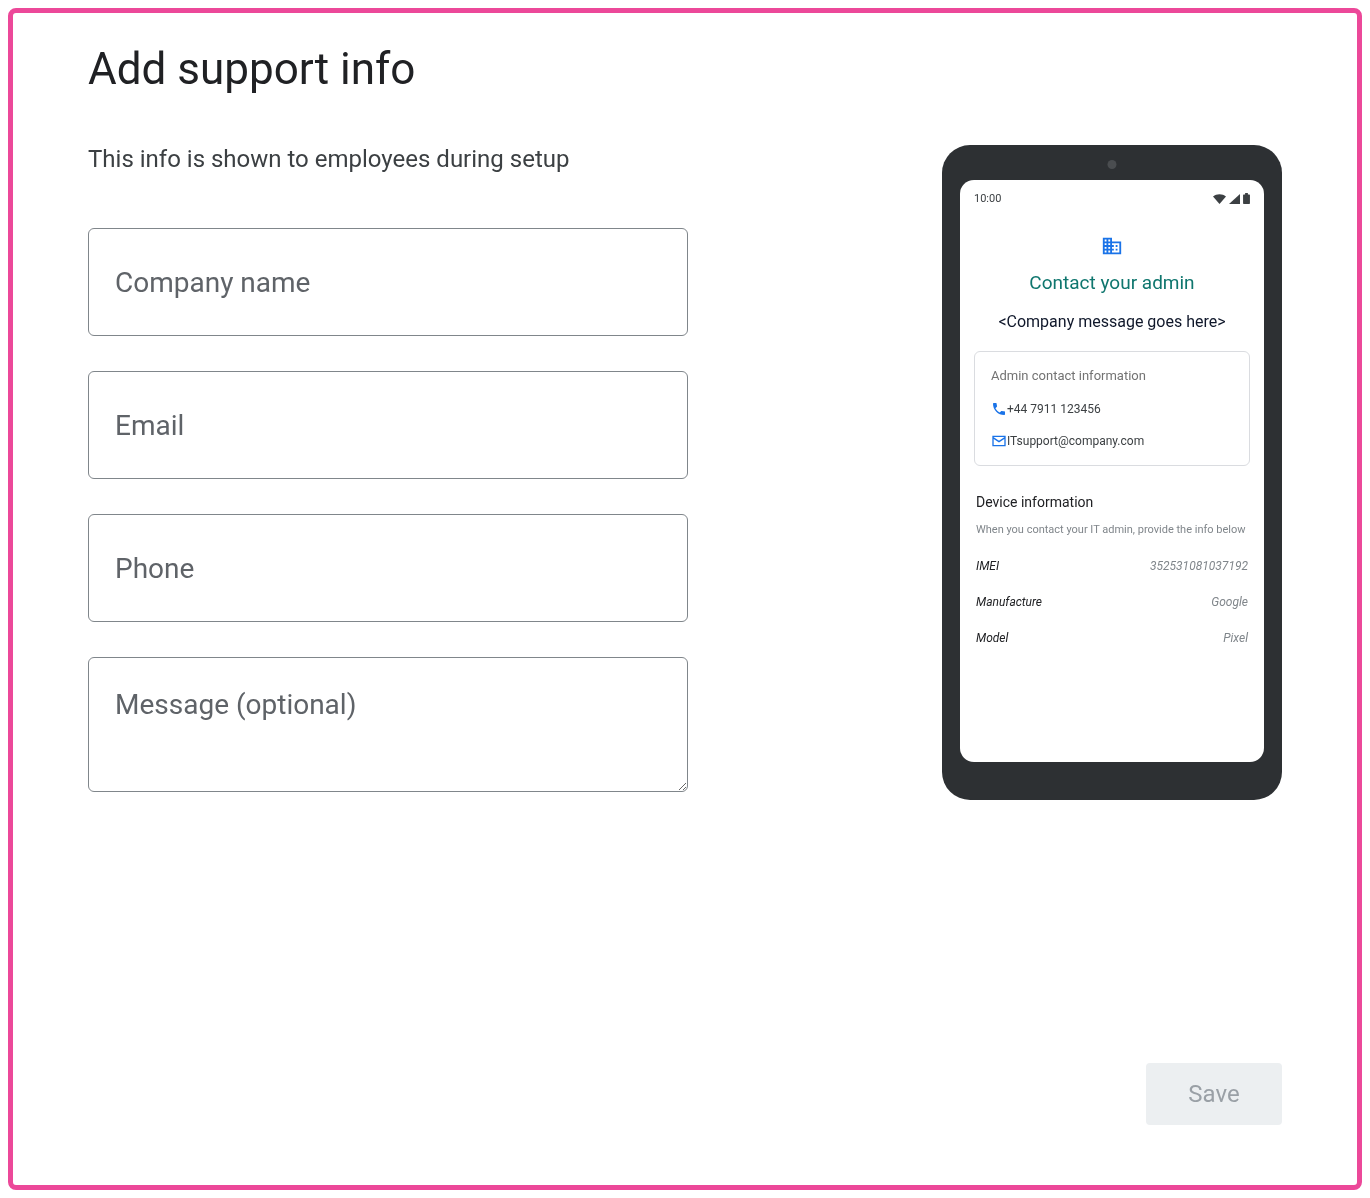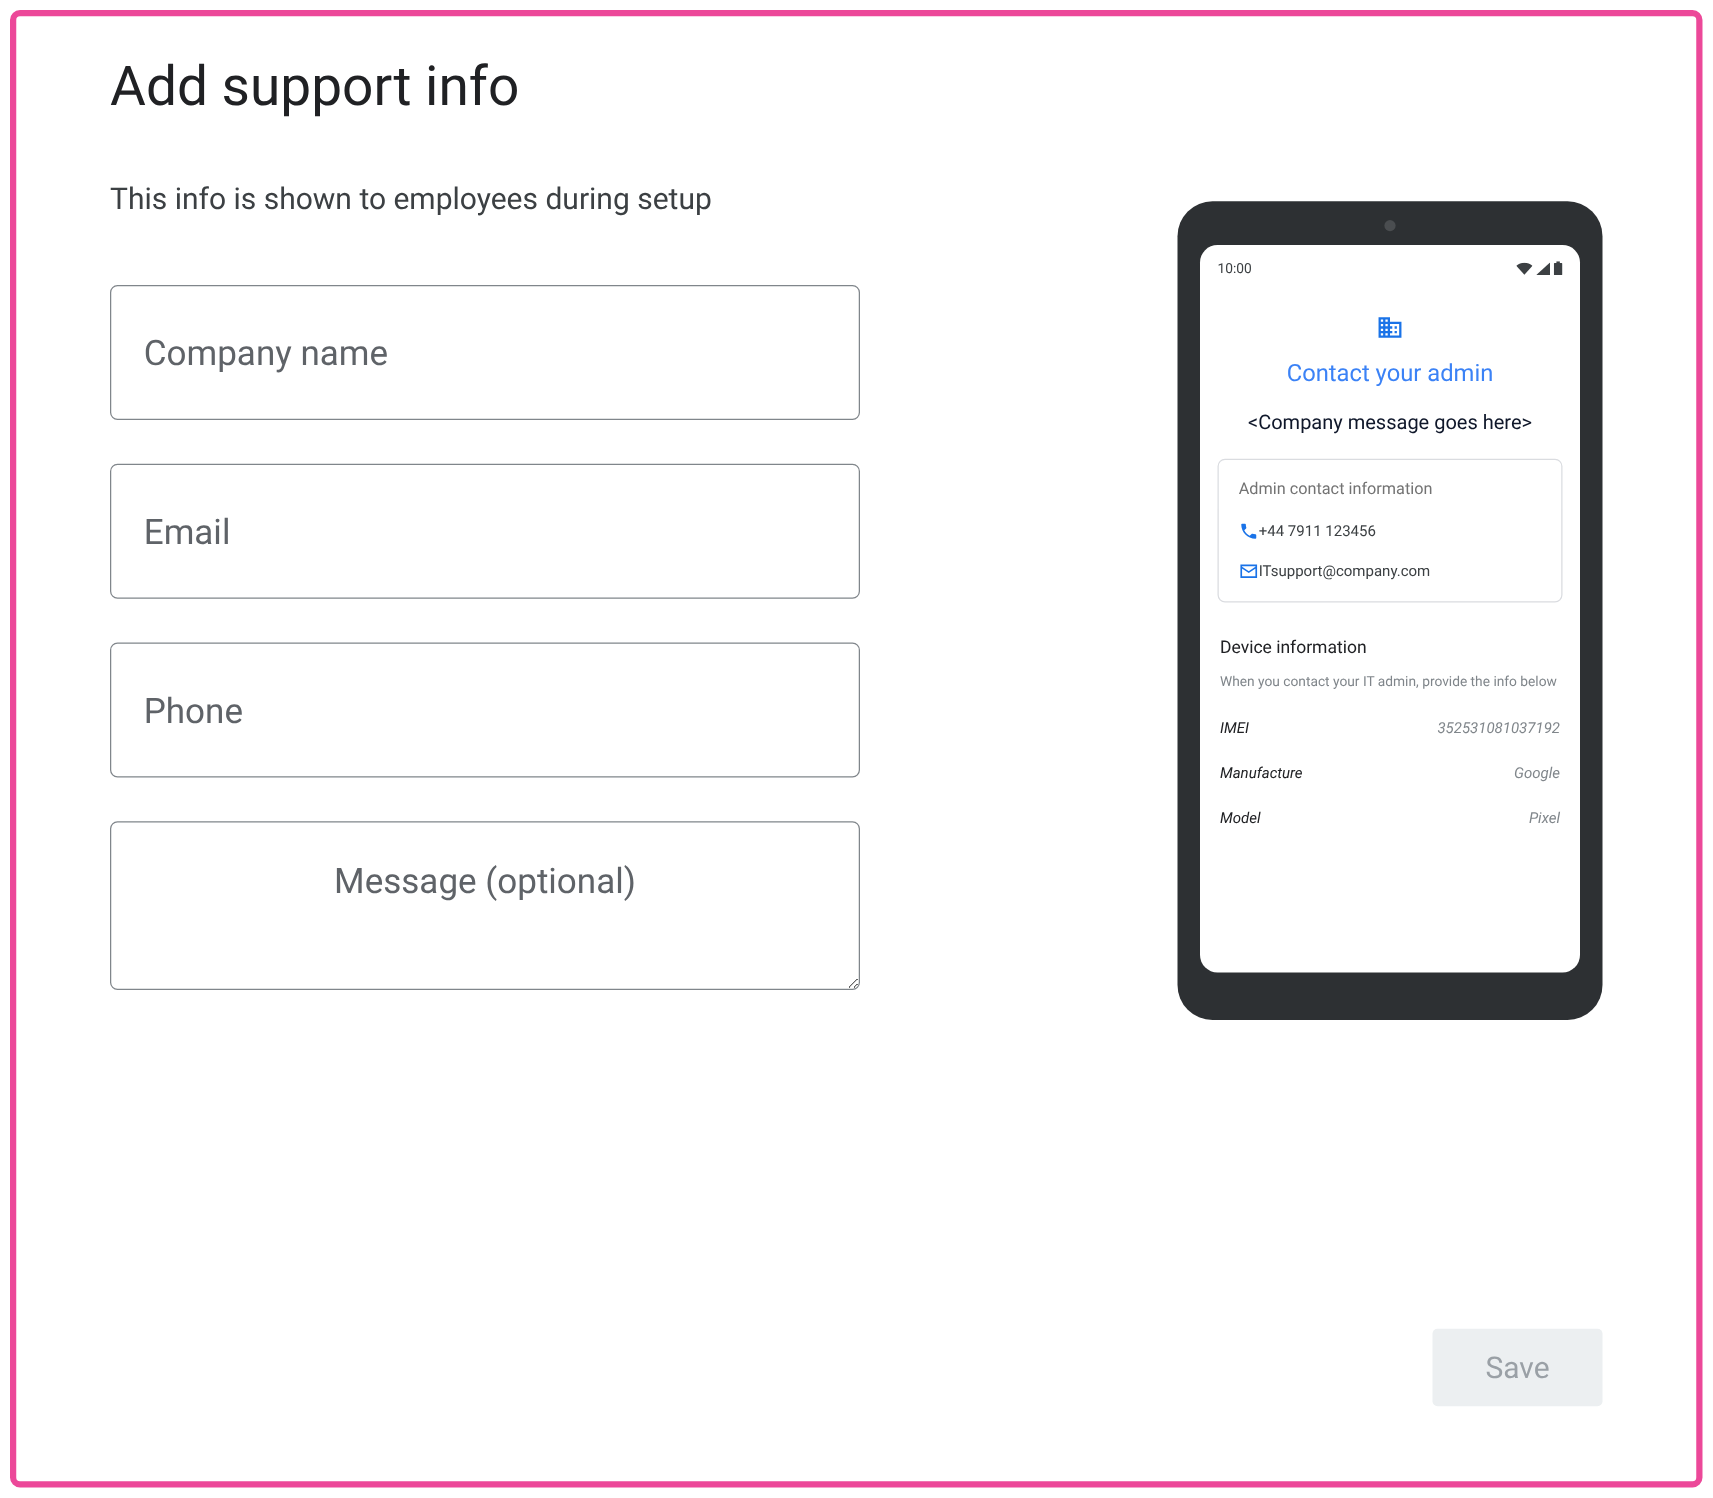--- a/index.html
+++ b/index.html
@@ -50,34 +50,32 @@
       font-family: inherit;
       outline: none;
     }
     .form-field::placeholder {
       color: #5f6368;
     }
     textarea.form-field {
       height: 135px;
       padding-top: 30px;
       resize: both;
-      text-align: center;
     }
     .preview-column {
       flex: 0 0 340px;
       margin-left: auto;
     }
     .phone-frame {
       width: 340px;
       height: 655px;
       background: #2d3033;
       border-radius: 28px;
       padding: 35px 18px 38px 18px;
       position: relative;
-      margin-top: 16px;
     }
     .phone-camera {
       position: absolute;
       top: 15px;
       left: 50%;
       transform: translateX(-50%);
       width: 9px;
       height: 9px;
       background: #4a4d50;
       border-radius: 50%;
@@ -107,21 +105,21 @@
       text-align: center;
       margin-bottom: 18px;
     }
     .domain-icon {
       width: 22px;
       height: 22px;
       margin: 0 auto 14px;
     }
     .admin-title {
       font-size: 19px;
-      color: #3b82f6;
+      color: #0f766e;
       font-weight: 400;
       margin-bottom: 18px;
     }
     .company-msg {
       font-size: 16px;
       color: #0f172a;
       margin-bottom: 20px;
       text-align: center;
     }
     .contact-card {

